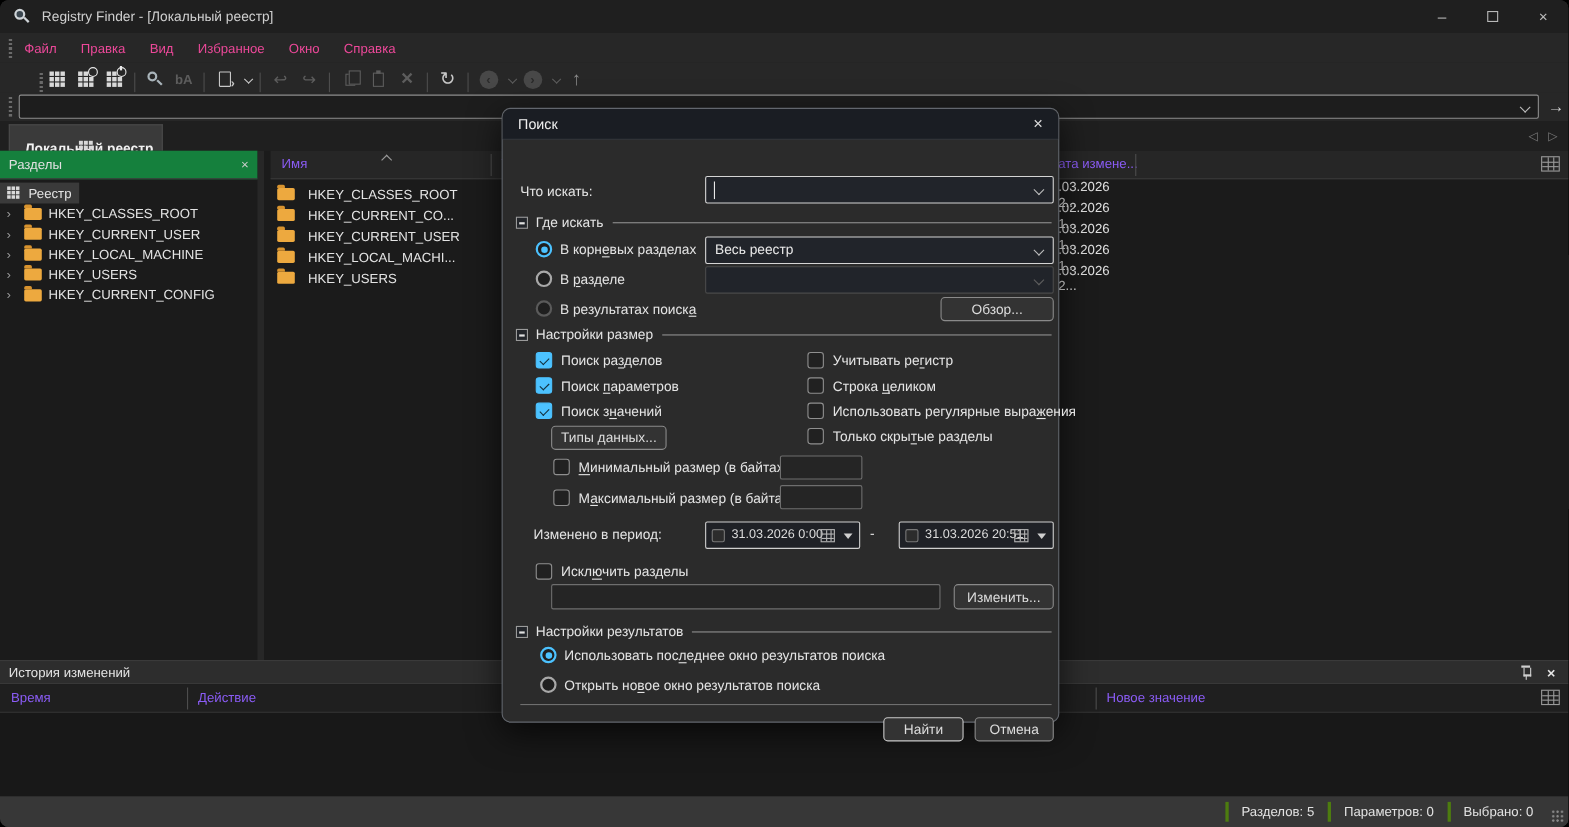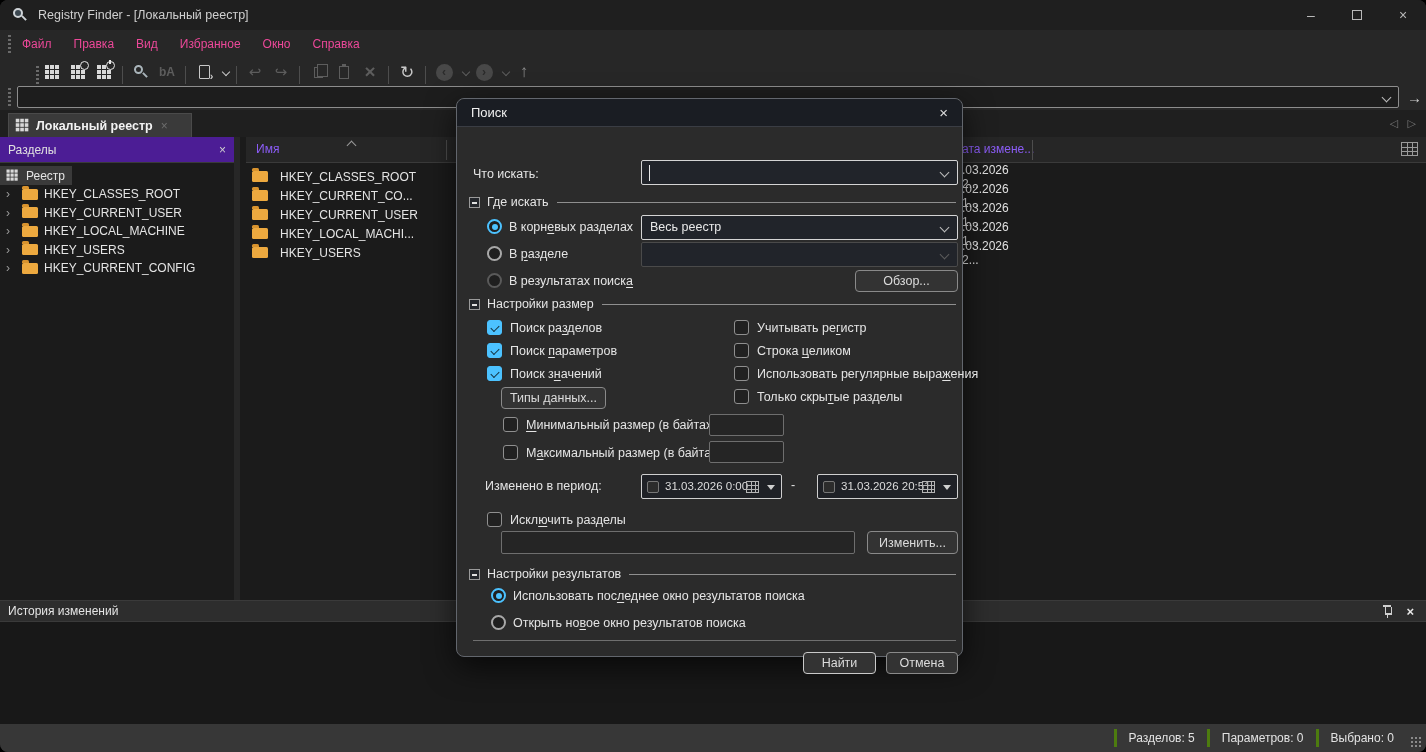--- a/index.html
+++ b/index.html
@@ -51,28 +51,28 @@
   .dd-chev.dim2::after { border-color:#5d5d5d; }
 
   
   .addrbar { position:absolute; left:0; top:84px; width:100%; height:26px; background:#272727; display:flex; align-items:center; }
   .addr-input { margin-left:6px; width:1382px; height:22px; background:#1d1d1d; border:1px solid #8d8d8d; border-radius:2px; position:relative; }
   .addr-input .chev { position:absolute; right:8px; top:7px; width:7px; height:7px; border-right:1.5px solid #bdbdbd; border-bottom:1.5px solid #bdbdbd; transform:rotate(45deg); }
   .go-btn { margin-left:8px; color:#cfcfcf; font-size:15px; }
 
   
   .tabstrip { position:absolute; left:0; top:110px; width:100%; height:27px; background:#1f1f1f; }
-  .tab { position:absolute; left:8px; top:3px; width:184px; height:24px; background:#3a3a3a; border:1px solid #4a4a4a; border-bottom:none; display:flex; align-items:center; padding:2px 6px; }
+  .tab { position:absolute; left:8px; top:3px; width:140px; height:24px; background:#3a3a3a; border:1px solid #4a4a4a; border-bottom:none; display:flex; align-items:center; padding:14px 6px;flex-direction:column; }
   .tab-label { font-weight:bold; color:#f2f2f2; margin-left:6px; font-size:12.5px; }
   .tab-close { margin-left:8px; color:#6d6d6d; font-size:12px; }
   .tab-scroll { position:absolute; top:7px; color:#7a7a7a; font-size:11px; }
 
   
   .main { position:absolute; left:0; top:137px; width:100%; height:463px; background:#1b1b1b; }
-  .pane-header { height:26px; background:#4c1d95; border-bottom:1px solid #3a3a3a; display:flex; align-items:center; padding:0 8px; color:#e0e0e0; }
+  .pane-header { height:26px; background:#15803d; border-bottom:1px solid #3a3a3a; display:flex; align-items:center; padding:0 8px; color:#e0e0e0; }
   .left-pane { position:absolute; left:0; top:0; width:240px; height:100%; border-right:6px solid #272727; }
   .pane-close { margin-left:auto; color:#cfcfcf; font-size:12px; }
   .tree { padding-top:3px; }
   .tree-root { display:flex; align-items:center; height:19px; padding-left:5px; background:#3a3a3a; width:72px; }
   .tree-root span.lbl { margin-left:6px; }
   .tree-row { display:flex; align-items:center; height:18.5px; padding-left:6px; }
   .tw { color:#9a9a9a; font-size:12px; width:16px; }
   .folder { position:relative; width:16px; height:11px; background:#eda93f; border-radius:1.5px; margin-right:6px; flex:0 0 auto; }
   .folder::before { content:""; position:absolute; left:0; top:-3px; width:7px; height:3px; background:#d8932e; border-radius:1.5px 1.5px 0 0; }
 
@@ -360,20 +360,28 @@
   </div>
 
   <div class="history">
     <div class="hist-title">
       <span>История изменений</span>
       <span class="pin-icon">
           <span class="pin-stem"></span>
         </span>
       <span class="hist-close">×</span>
     </div>
+    <div class="hist-cols">
+      <span class="col-label" style="left:10px">Время</span>
+      <span class="col-div" style="left:170px"></span>
+      <span class="col-label" style="left:180px">Действие</span>
+      <span class="col-div" style="left:996px"></span>
+      <span class="col-label" style="left:1006px">Новое значение</span>
+      <span class="grid-btn"></span>
+    </div>
   </div>
 
   <div class="statusbar">
     <div class="sb-seg">Разделов: 5</div>
     <div class="sb-seg">Параметров: 0</div>
     <div class="sb-seg">Выбрано: 0</div>
     <div class="sb-grip"></div>
   </div>
 
   <div class="dialog">

